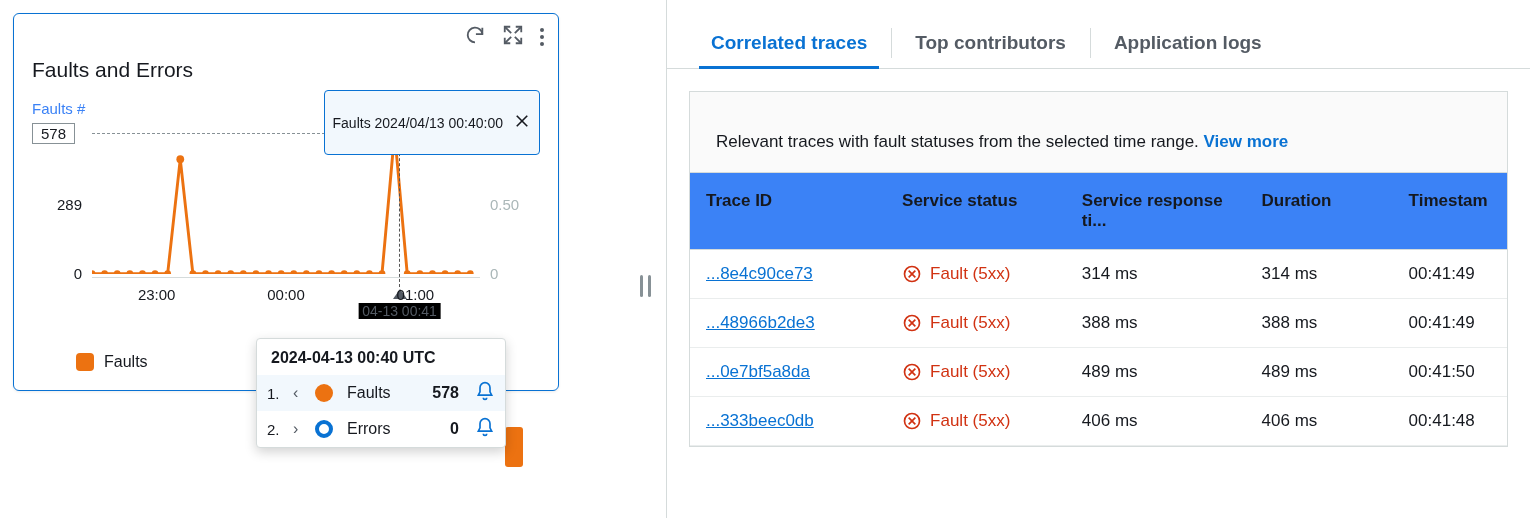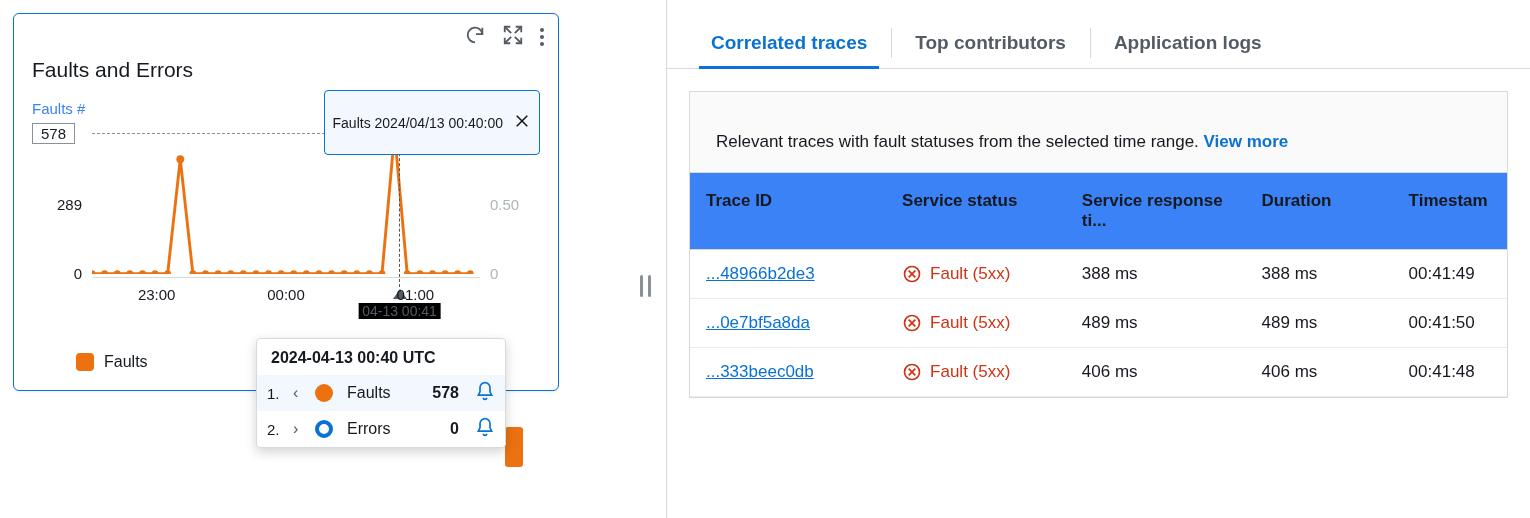--- a/index.html
+++ b/index.html
@@ -450,20 +450,36 @@
       <thead>
         <tr>
           <th>Trace ID</th>
           <th>Service status</th>
           <th>Service response ti...</th>
           <th>Duration</th>
           <th>Timestam</th>
         </tr>
       </thead>
       <tbody id="trace-body">
+          <tr>
+            <td><a href="#" class="trace-link">...8e4c90ce73</a></td>
+            <td>
+              <span class="fault">
+                <svg viewBox="0 0 24 24">
+                  <circle cx="12" cy="12" r="9"></circle>
+                  <line x1="8" y1="8" x2="16" y2="16"></line>
+                  <line x1="16" y1="8" x2="8" y2="16"></line>
+                </svg>
+                <span>Fault (5xx)</span>
+              </span>
+            </td>
+            <td>314 ms</td>
+            <td>314 ms</td>
+            <td>00:41:49</td>
+          </tr>
           <tr>
             <td><a href="#" class="trace-link">...48966b2de3</a></td>
             <td>
               <span class="fault">
                 <svg viewBox="0 0 24 24">
                   <circle cx="12" cy="12" r="9"></circle>
                   <line x1="8" y1="8" x2="16" y2="16"></line>
                   <line x1="16" y1="8" x2="8" y2="16"></line>
                 </svg>
                 <span>Fault (5xx)</span>

